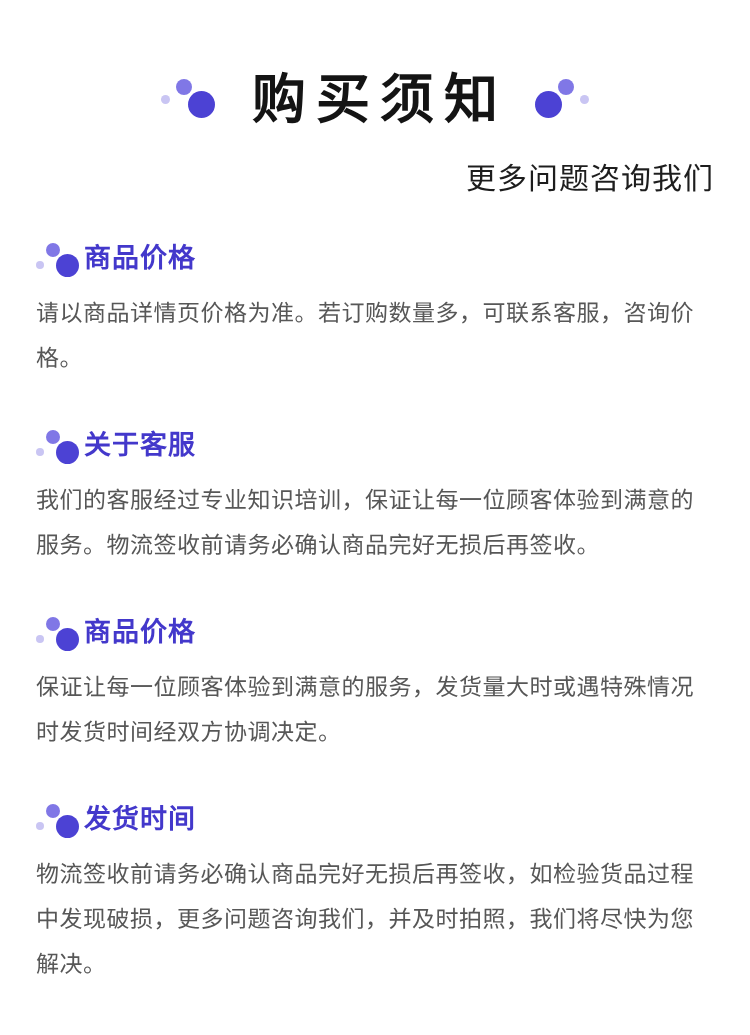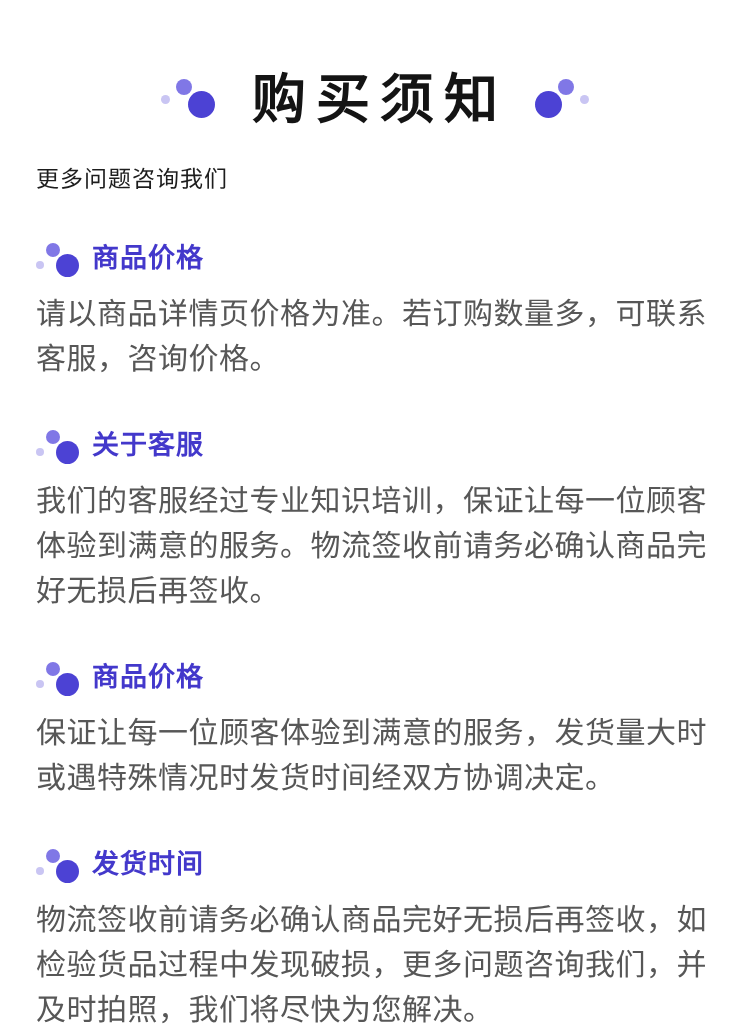--- a/index.html
+++ b/index.html
@@ -21,48 +21,48 @@
   }
   
   .title-row{
     padding-top:68px;display:flex;justify-content:center;align-items:center;gap:27px;
   }
   .page-title{
     margin:0;font-size:54px;line-height:62px;font-weight:900;
     color:var(--title-text);letter-spacing:10px;text-indent:10px;white-space:nowrap;
   }
   .subtitle{
-    margin:34px 0 0;text-align:left;font-size:23px;line-height:30px;
+    margin:34px 0 0;text-align:right;font-size:30px;line-height:30px;
     color:var(--subtitle-text);letter-spacing:1px;
   }
   
   .dots{position:relative;display:inline-block;flex:0 0 auto;}
   .dots i{position:absolute;border-radius:50%;display:block;}
   .dots .d-small{background:var(--dot-small);}
   .dots .d-medium{background:var(--dot-medium);}
   .dots .d-large{background:var(--dot-large);}
   .dots-lg{width:56px;height:42px;}
   .dots-lg .d-small{width:9px;height:9px;left:2px;top:17px;}
   .dots-lg .d-medium{width:16px;height:16px;left:17px;top:1px;}
   .dots-lg .d-large{width:27px;height:27px;left:29px;top:13px;}
   .mirrored{transform:scaleX(-1);}
   .dots-sm{width:45px;height:40px;}
   .dots-sm .d-small{width:8px;height:8px;left:0;top:23px;}
   .dots-sm .d-medium{width:14px;height:14px;left:10px;top:5px;}
   .dots-sm .d-large{width:23px;height:23px;left:20px;top:16px;}
   
   .notice{margin-top:44px;}
   .notice.first{margin-top:44px;}
-  .sec-head{display:flex;align-items:center;gap:11px;height:40px;}
+  .sec-head{display:flex;align-items:center;gap:3px;height:40px;}
   .sec-title{
     margin:0;font-size:27px;font-weight:800;color:var(--accent);
     letter-spacing:1px;line-height:34px;
   }
   .sec-body{
-    margin:13px 0 0;font-size:30px;line-height:45px;color:var(--body-text);
+    margin:13px 0 0;font-size:23px;line-height:45px;color:var(--body-text);
     letter-spacing:0.5px;word-break:break-all;line-break:anywhere;text-align:left;
   }
 </style>
 </head>
 <body>
 
 <div class="page">
 
   <header class="title-row">
     <span class="dots dots-lg">

